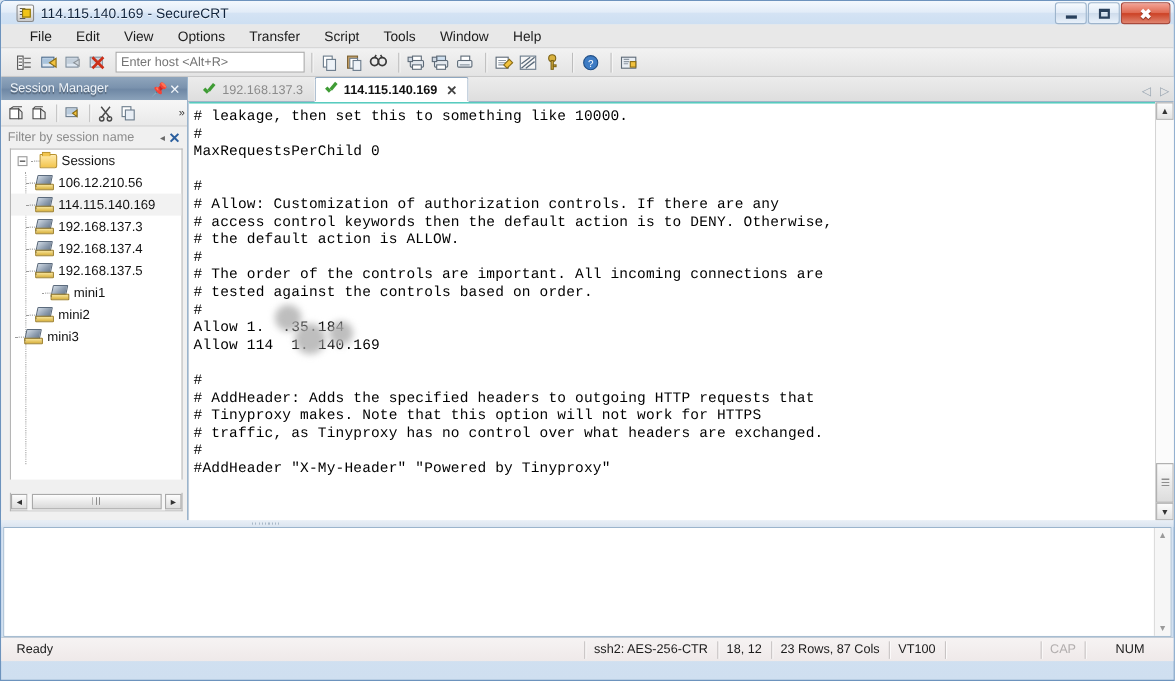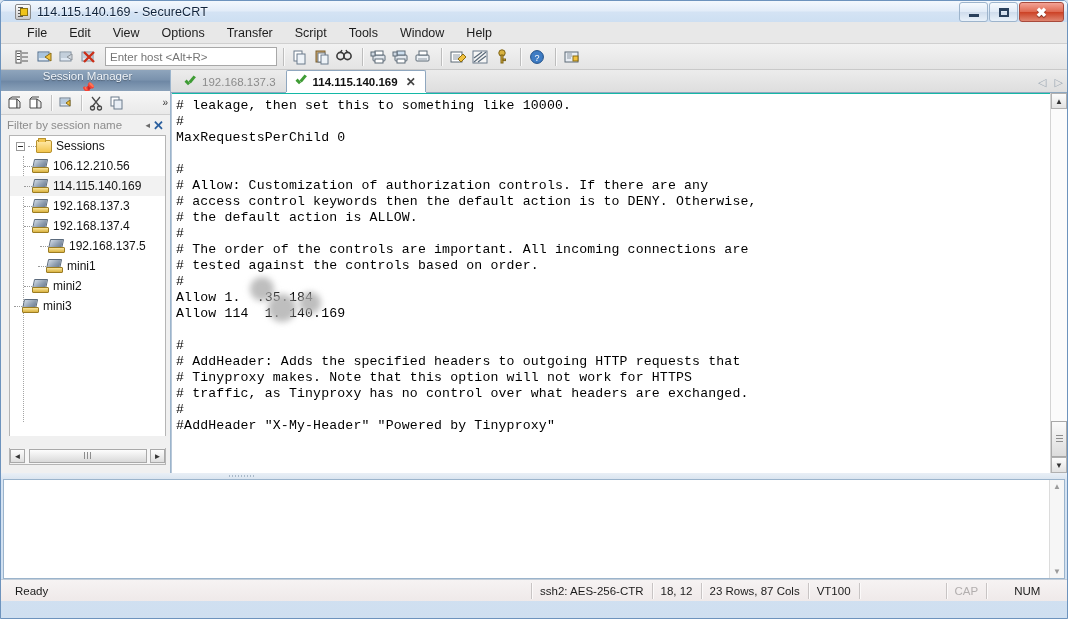--- a/index.html
+++ b/index.html
@@ -108,21 +108,21 @@
     width: 170px; flex:0 0 170px;
     background: #f0f0f0;
     display:flex; flex-direction:column;
     border-right: 1px solid #9bb4cc;
   }
   .sm-header {
     height: 21px;
     background: linear-gradient(180deg,#8fa5bc 0%,#7b93ae 45%,#6f88a5 55%,#8ba2ba 100%);
     display:flex; align-items:center;
     padding: 0 4px 0 8px;
-    color:#eef3f8; font-size:11.5px;flex-direction:column;
+    color:#eef3f8; font-size:11.5px;
   }
   .sm-header .ttl { flex:1; text-shadow:0 1px 1px rgba(0,0,0,.35); }
   .sm-header .pin, .sm-header .cls {
     width:14px; text-align:center; font-size:12px; color:#f2f6fa; cursor:pointer;
   }
   .sm-toolbar {
     height: 24px; display:flex; align-items:center;
     background: linear-gradient(180deg,#f7f7f7,#e9e9e9);
     padding-left: 4px; border-bottom:1px solid #cfcfcf;
     position:relative;
@@ -508,21 +508,21 @@
         <div class="tree-row" style="padding-left:14px">
           <div class="dotline"></div>
           <div class="sess-ic"></div>
           <span>192.168.137.3</span>
         </div>
         <div class="tree-row" style="padding-left:14px">
           <div class="dotline"></div>
           <div class="sess-ic"></div>
           <span>192.168.137.4</span>
         </div>
-        <div class="tree-row" style="padding-left:30px">
+        <div class="tree-row" style="padding-left:14px">
           <div class="dotline"></div>
           <div class="sess-ic"></div>
           <span>192.168.137.5</span>
         </div>
         <div class="tree-row" style="padding-left:28px">
           <div class="dotline"></div>
           <div class="sess-ic"></div>
           <span>mini1</span>
         </div>
         <div class="tree-row" style="padding-left:14px">

